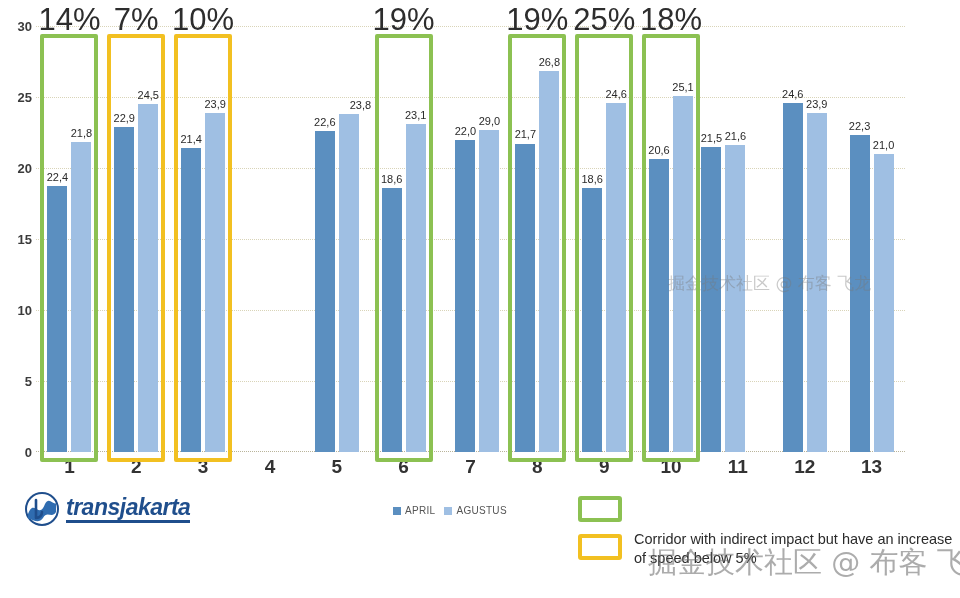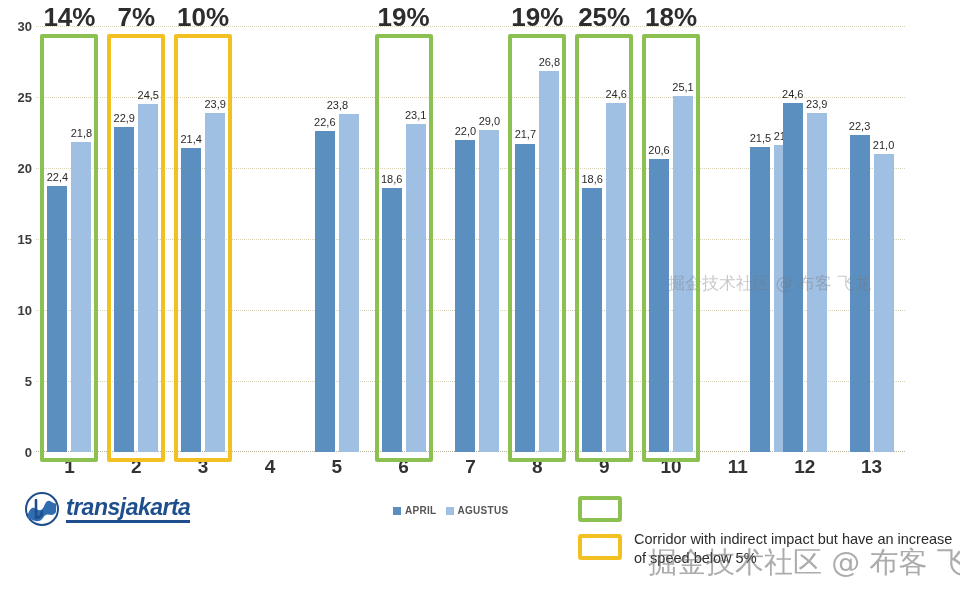--- a/index.html
+++ b/index.html
@@ -82,35 +82,35 @@
     box-sizing:border-box;
     border:4px solid #8cc152;
     border-radius:2px;
     background:transparent;
     pointer-events:none;
   }
   .hbox.yellow{border-color:#f2c021;}
 
   .pct{
     position:absolute;
-    font-size:26px;
-    font-weight:bold;
+    font-size:31px;
+    font-weight:normal;
     color:#2d2d2d;
     transform:translateX(-50%);
     white-space:nowrap;
   }
 
   
   #series-legend{
     position:absolute;
     left:393px;top:505px;
     display:flex;align-items:center;gap:9px;
     font-size:10px;color:#555;letter-spacing:.3px;
   }
-  #series-legend .item{display:flex;align-items:center;gap:4px;font-weight:bold;}
+  #series-legend .item{display:flex;align-items:center;gap:4px;}
   #series-legend .sw{width:8px;height:8px;display:inline-block;}
   .sw.april{background:#5b8fc0;}
   .sw.agustus{background:#9fbfe3;}
 
   
   #logo{
     position:absolute;left:25px;top:492px;
     display:flex;align-items:center;gap:7px;
   }
   #logo .mark{width:34px;height:34px;position:relative;}
@@ -193,21 +193,21 @@
       <div class="group" style="left: 133.692px; width: 66.8462px;">
         <div class="bar april" style="left: 11.4231px; width: 20px; height: 303.88px;"></div>
         <div class="barlabel" style="left: 21.4231px; top: 107.12px;">21,4</div>
         <div class="bar agustus" style="left: 35.4231px; width: 20px; height: 339.38px;"></div>
         <div class="barlabel" style="left: 45.4231px; top: 71.62px;">23,9</div>
       </div>
       <div class="group" style="left: 267.385px; width: 66.8462px;">
         <div class="bar april" style="left: 11.4231px; width: 20px; height: 320.92px;"></div>
         <div class="barlabel" style="left: 21.4231px; top: 90.08px;">22,6</div>
         <div class="bar agustus" style="left: 35.4231px; width: 20px; height: 337.96px;"></div>
-        <div class="barlabel" style="left: 34px; top: 73.04px;">23,8</div>
+        <div class="barlabel" style="left: 57px; top: 73.04px;">23,8</div>
       </div>
       <div class="group" style="left: 334.231px; width: 66.8462px;">
         <div class="bar april" style="left: 11.4231px; width: 20px; height: 264.12px;"></div>
         <div class="barlabel" style="left: 21.4231px; top: 146.88px;">18,6</div>
         <div class="bar agustus" style="left: 35.4231px; width: 20px; height: 328.02px;"></div>
         <div class="barlabel" style="left: 45.4231px; top: 82.98px;">23,1</div>
       </div>
       <div class="group" style="left: 408px; width: 66.8462px;">
         <div class="bar april" style="left: 11.4231px; width: 20px; height: 312.4px;"></div>
         <div class="barlabel" style="left: 21.4231px; top: 98.6px;">22,0</div>
@@ -225,21 +225,21 @@
         <div class="barlabel" style="left: 21.4231px; top: 146.88px;">18,6</div>
         <div class="bar agustus" style="left: 35.4231px; width: 20px; height: 349.32px;"></div>
         <div class="barlabel" style="left: 45.4231px; top: 61.68px;">24,6</div>
       </div>
       <div class="group" style="left: 601.615px; width: 66.8462px;">
         <div class="bar april" style="left: 11.4231px; width: 20px; height: 292.52px;"></div>
         <div class="barlabel" style="left: 21.4231px; top: 118.48px;">20,6</div>
         <div class="bar agustus" style="left: 35.4231px; width: 20px; height: 356.42px;"></div>
         <div class="barlabel" style="left: 45.4231px; top: 54.58px;">25,1</div>
       </div>
-      <div class="group" style="left: 703px; width: 66.8462px;">
+      <div class="group" style="left: 654px; width: 66.8462px;">
         <div class="bar april" style="left: 11.4231px; width: 20px; height: 305.3px;"></div>
         <div class="barlabel" style="left: 21.4231px; top: 105.7px;">21,5</div>
         <div class="bar agustus" style="left: 35.4231px; width: 20px; height: 306.72px;"></div>
         <div class="barlabel" style="left: 45.4231px; top: 104.28px;">21,6</div>
       </div>
       <div class="group" style="left: 735.308px; width: 66.8462px;">
         <div class="bar april" style="left: 11.4231px; width: 20px; height: 349.32px;"></div>
         <div class="barlabel" style="left: 21.4231px; top: 61.68px;">24,6</div>
         <div class="bar agustus" style="left: 35.4231px; width: 20px; height: 339.38px;"></div>
         <div class="barlabel" style="left: 45.4231px; top: 71.62px;">23,9</div>

